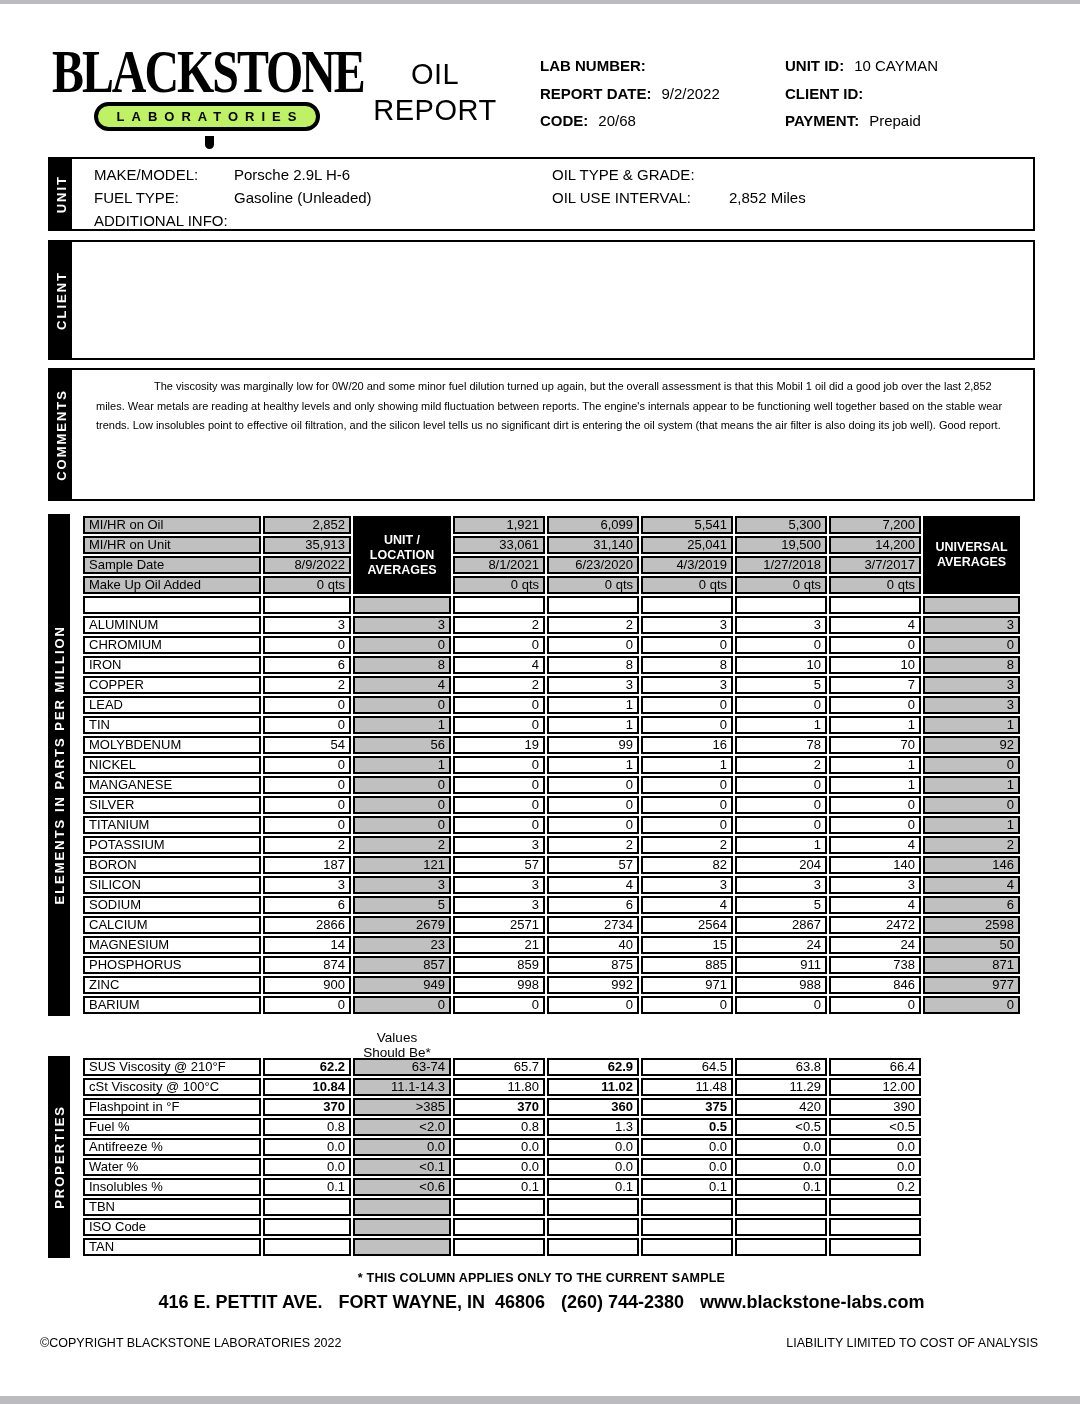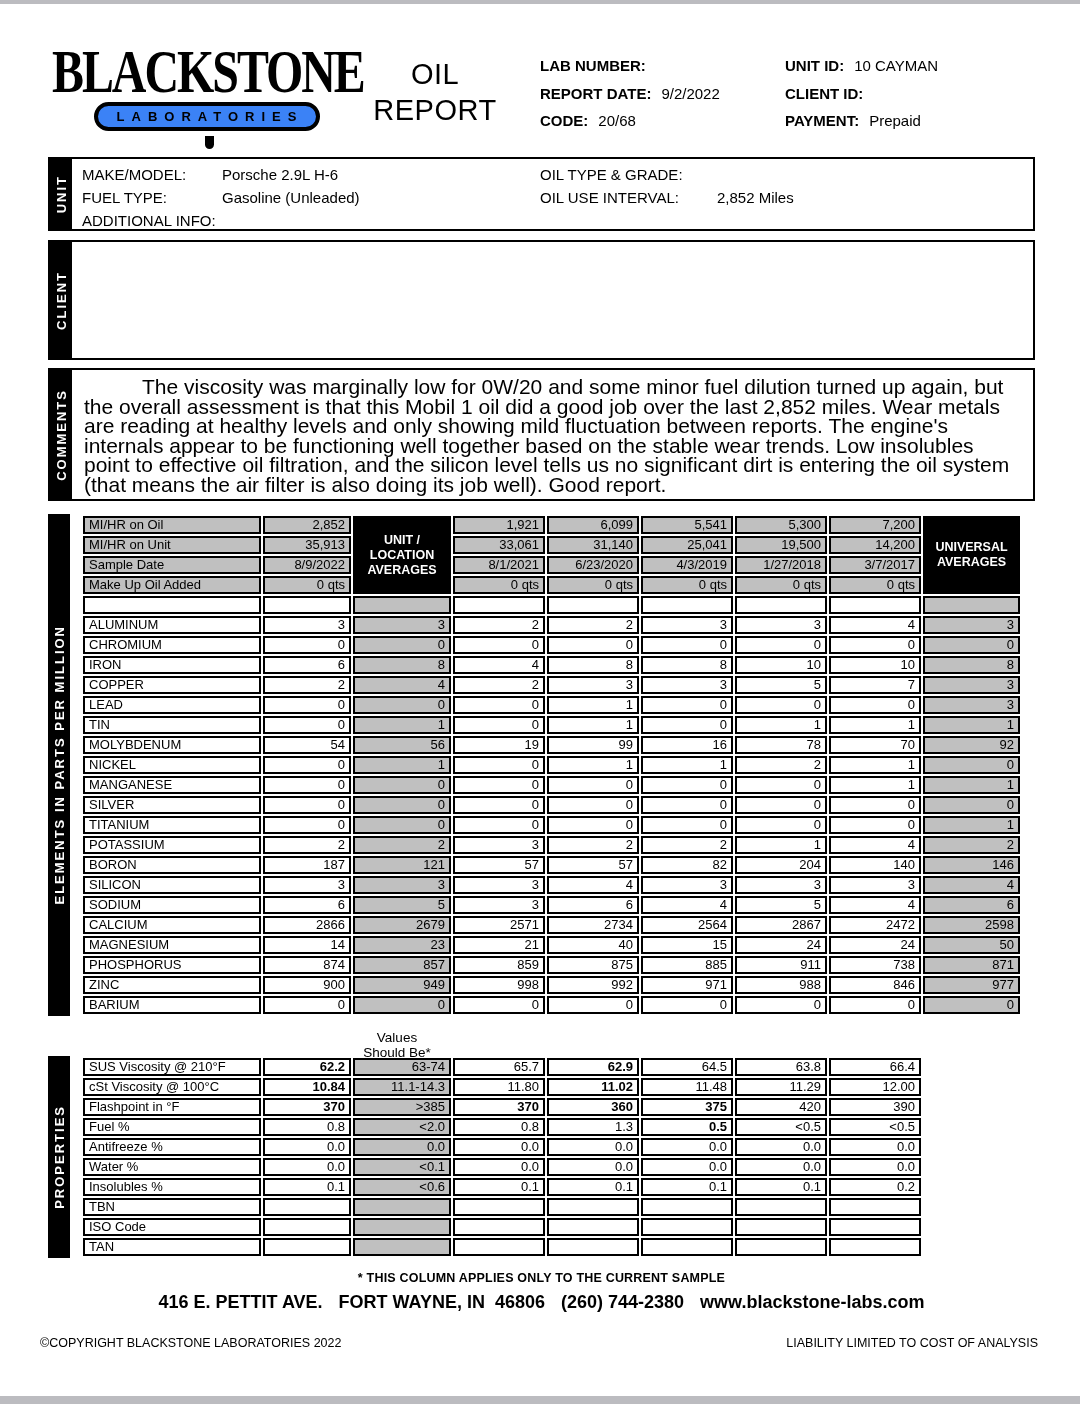--- a/index.html
+++ b/index.html
@@ -7,21 +7,21 @@
           font-family:"Liberation Sans", sans-serif; color:#000; overflow:hidden; }
   .strip { position:absolute; left:0; width:100%; background:#bcbcc0; }
   #strip-top { top:0; height:4px; }
   #strip-bottom { top:1396px; height:8px; }
 
   
   .logo { position:absolute; left:52px; top:36px; width:300px; height:118px; }
   .logo-brand { font-family:"Liberation Serif", serif; font-weight:700; font-size:47px;
                 letter-spacing:-2px; white-space:nowrap; transform:scale(1.02,1.3);
                 transform-origin:left top; }
-  .logo-oval { position:absolute; left:42px; top:66px; width:212px; background:#3b82f6;
+  .logo-oval { position:absolute; left:42px; top:66px; width:212px; background:#bef264;
                border:4px solid #000; border-radius:18px; text-align:center;
                font-weight:700; font-size:13px; letter-spacing:7px; padding:3px 0 3px 6px;
                white-space:nowrap; }
   .logo-drip { position:absolute; left:153px; top:100px; width:9px; height:13px;
                background:#000; border-radius:0 0 5px 5px; }
   .title { position:absolute; left:360px; top:56px; width:150px; text-align:center;
            font-weight:400; font-size:29px; line-height:36px; letter-spacing:0.5px; }
   .hfields { position:absolute; top:52px; font-size:15px; line-height:27.5px; }
   #hf-left { left:540px; } #hf-right { left:785px; }
   .hf-label { font-weight:700; }
@@ -30,25 +30,25 @@
   
   .section { position:absolute; left:48px; width:987px; border:2px solid #000;
              box-sizing:border-box; display:flex; background:#fff; }
   #unit-box { top:157px; height:74px; }
   #client-box { top:240px; height:120px; }
   #comments-box { top:368px; height:133px; }
   .bar { width:22px; background:#000; flex:none; display:flex;
          align-items:center; justify-content:center; }
   .bar span { writing-mode:vertical-rl; transform:rotate(180deg); color:#fff;
               font-weight:700; font-size:13px; letter-spacing:2px; white-space:nowrap; }
-  .section-content { flex:1; padding:4px 10px; overflow:hidden; }
+  .section-content { flex:1; padding:4px 22px; overflow:hidden; }
   .unit-row { display:flex; font-size:15px; line-height:23px; white-space:nowrap; }
   .ul1 { width:140px; flex:none; } .uv1 { width:318px; flex:none; }
   .ul2 { width:177px; flex:none; } .uv2 { flex:1; }
-  #comments-text { margin:3px 2px; font-size:21px; line-height:19.6px;
+  #comments-text { margin:3px 2px; font-size:11px; line-height:19.6px;
                    text-indent:58px; text-align:left; }
 
   
   .tablewrap { position:absolute; left:48px; display:flex; align-items:stretch; }
   #elements-wrap { top:514px; } #properties-wrap { top:1056px; }
   .tbar { width:22px; background:#000; margin-right:11px; flex:none; display:flex;
           align-items:center; justify-content:center; }
   .tbar span { writing-mode:vertical-rl; transform:rotate(180deg); color:#fff;
                font-weight:700; font-size:13px; letter-spacing:2px; white-space:nowrap; }
   table.rpt { border-collapse:separate; border-spacing:2px; table-layout:fixed; }

